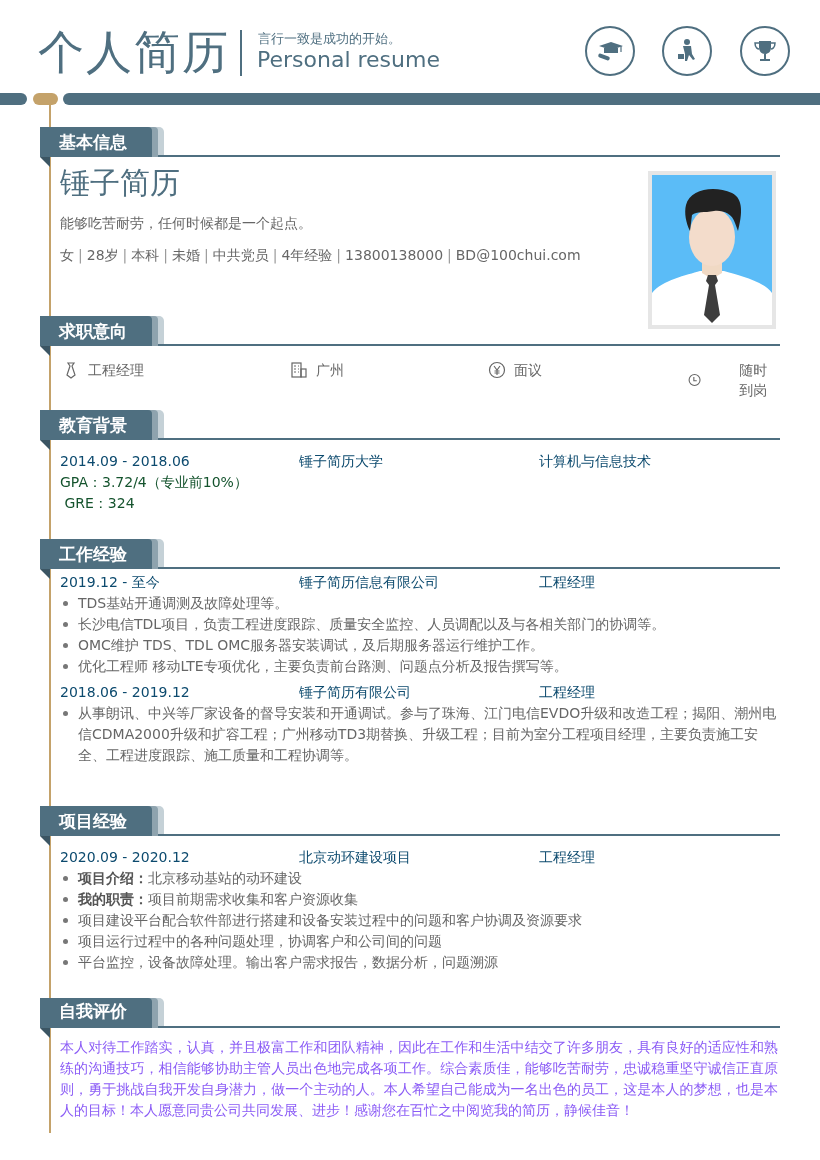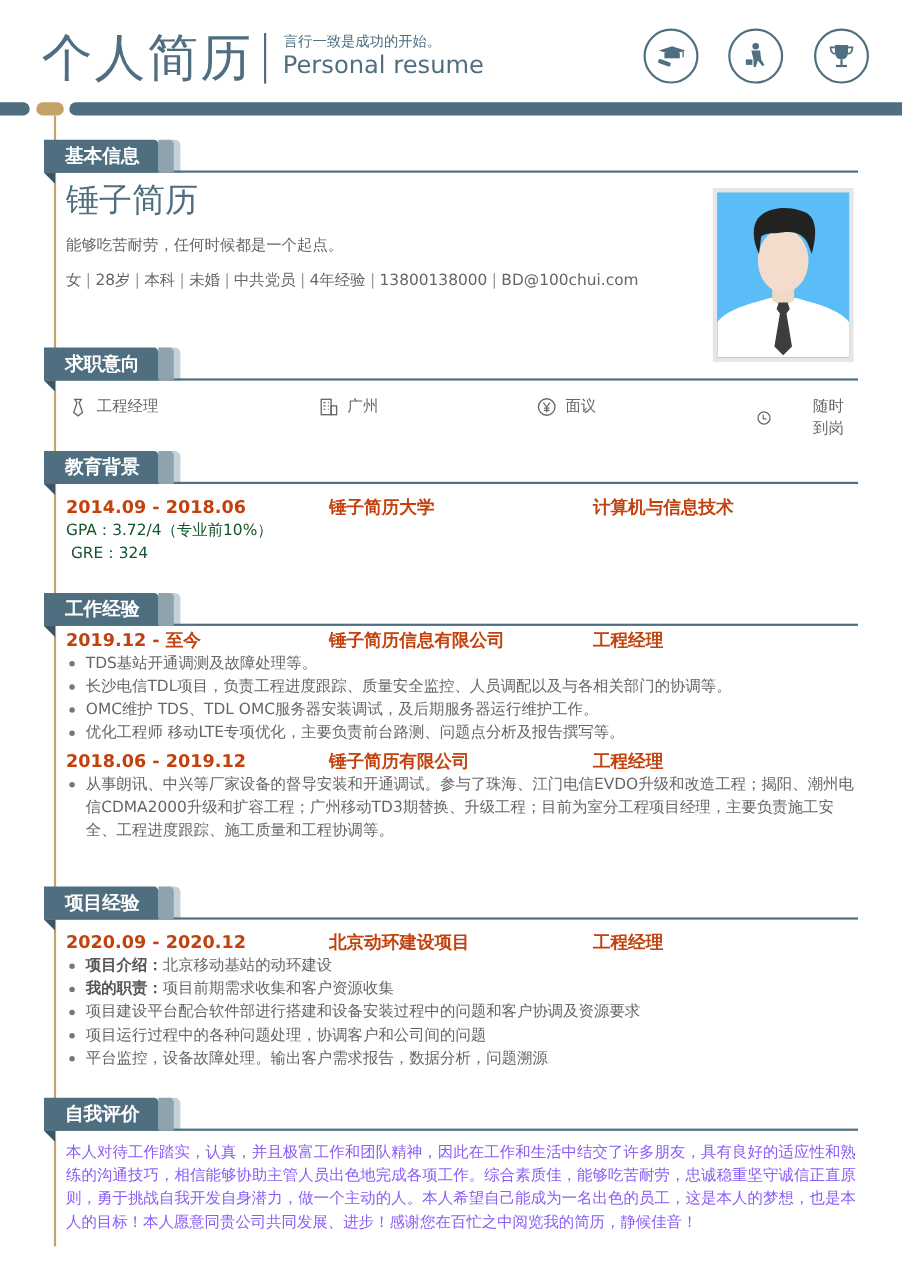--- a/index.html
+++ b/index.html
@@ -15,42 +15,42 @@
   .hdr-icon svg { width: 28px; height: 28px; }
 
   .bar-left { position: absolute; left: 0; top: 93px; width: 27px; height: 12px; background: #4f6f80; border-radius: 0 6px 6px 0; }
   .bar-pill { position: absolute; left: 33px; top: 93px; width: 25px; height: 12px; background: #c4a26a; border-radius: 6px; }
   .bar-main { position: absolute; left: 63px; top: 93px; width: 757px; height: 12px; background: #4f6f80; border-radius: 6px 0 0 6px; }
   .timeline { position: absolute; left: 49px; top: 105px; width: 2px; height: 1028px; background: #c4a26a; }
 
   
   .section { position: absolute; left: 40px; width: 740px; }
   .sec-head { position: relative; height: 30px; }
-  .sec-tab { position: absolute; left: 0; top: 0; width: 104px; height: 30px; background: #4f6f80; color: #fff; font-size: 17px; font-weight: bold; line-height: 30px; padding-left: 19px; border-radius: 0 4px 0 0; z-index: 2; }
+  .sec-tab { position: absolute; left: 0; top: 0; width: 112px; height: 30px; background: #4f6f80; color: #fff; font-size: 17px; font-weight: bold; line-height: 30px; padding-left: 19px; border-radius: 0 4px 0 0; z-index: 2; }
   .sec-tab-shadow1 { position: absolute; left: 104px; top: 0; width: 14px; height: 30px; background: #8ea3ae; border-radius: 0 4px 0 0; z-index: 1; }
   .sec-tab-shadow2 { position: absolute; left: 112px; top: 0; width: 12px; height: 30px; background: #c5d1d7; border-radius: 0 5px 0 0; z-index: 0; }
   .sec-line { position: absolute; left: 0; top: 28px; width: 740px; height: 2px; background: #4f6f80; }
   .sec-fold { position: absolute; left: 0; top: 30px; width: 0; height: 0; border-top: 10px solid #3b5563; border-left: 10px solid transparent; }
 
   .body { position: relative; padding-left: 20px; }
 
   
   .name { font-size: 30px; color: #4f6f80; line-height: 40px; margin-top: 6px; }
   .motto { font-size: 14px; color: #666; margin-top: 10px; line-height: 20px; }
   .facts { font-size: 14px; color: #666; margin-top: 12px; line-height: 20px; display: flex; }
   .facts .sep { color: #999; margin: 0 4px; }
   .photo { position: absolute; left: 608px; top: 44px; width: 128px; height: 158px; background: #e6e6e6; padding: 4px; }
   .photo-inner { width: 120px; height: 150px; background: #5bbcf7; overflow: hidden; }
 
   
   .intent { display: flex; margin-top: 14px; font-size: 14px; color: #666; line-height: 20px; height: 20px; }
   .intent .it { position: absolute; display: flex; align-items: center; }
   .intent svg { width: 18px; height: 18px; margin-right: 8px; }
 
-  .row3 { position: relative; height: 22px; font-size: 16px; font-weight: bold; color: #c2410c; line-height: 22px; }
+  .row3 { position: relative; height: 22px; font-size: 14px; font-weight: normal; color: #0c4a6e; line-height: 22px; }
   .row3 span { position: absolute; top: 0; }
   .line { font-size: 14px; color: #14532d; line-height: 21px; }
   ul.bul { list-style: none; }
   ul.bul li { position: relative; padding-left: 18px; font-size: 14px; color: #666; line-height: 21px; }
   ul.bul li::before { content: ""; position: absolute; left: 3px; top: 8px; width: 5px; height: 5px; border-radius: 50%; background: #777; }
   ul.bul li b { color: #555; }
   .para { font-size: 14px; color: #8b5cf6; line-height: 21px; width: 718px; text-align: justify; }
 </style>
 </head>
 <body>
@@ -239,21 +239,21 @@
     <ul class="bul">
       <li><b>项目介绍：</b><span>北京移动基站的动环建设</span></li>
       <li><b>我的职责：</b><span>项目前期需求收集和客户资源收集</span></li>
       <li><span>项目建设平台配合软件部进行搭建和设备安装过程中的问题和客户协调及资源要求</span></li>
       <li><span>项目运行过程中的各种问题处理，协调客户和公司间的问题</span></li>
       <li><span>平台监控，设备故障处理。输出客户需求报告，数据分析，问题溯源</span></li>
     </ul>
   </div>
 </div>
 
-<div class="section" style="top:998px;">
+<div class="section" style="top:998px;font-family:Liberation Mono, monospace;">
   <div class="sec-head">
     <div class="sec-tab">自我评价</div>
     <div class="sec-tab-shadow1"></div>
     <div class="sec-tab-shadow2"></div>
     <div class="sec-line"></div>
     <div class="sec-fold"></div>
   </div>
   <div class="body" style="padding-top:10px;">
     <div class="para">本人对待工作踏实，认真，并且极富工作和团队精神，因此在工作和生活中结交了许多朋友，具有良好的适应性和熟练的沟通技巧，相信能够协助主管人员出色地完成各项工作。综合素质佳，能够吃苦耐劳，忠诚稳重坚守诚信正直原则，勇于挑战自我开发自身潜力，做一个主动的人。本人希望自己能成为一名出色的员工，这是本人的梦想，也是本人的目标！本人愿意同贵公司共同发展、进步！感谢您在百忙之中阅览我的简历，静候佳音！</div>
   </div>

